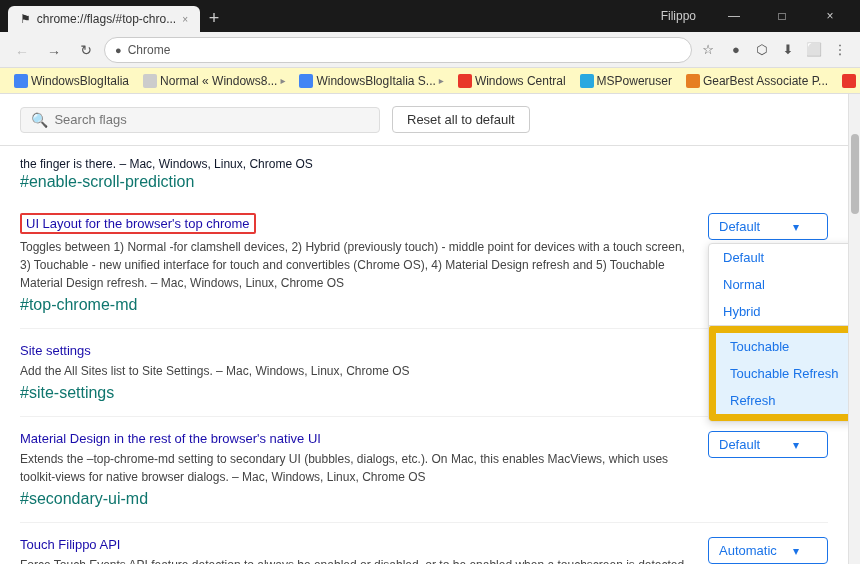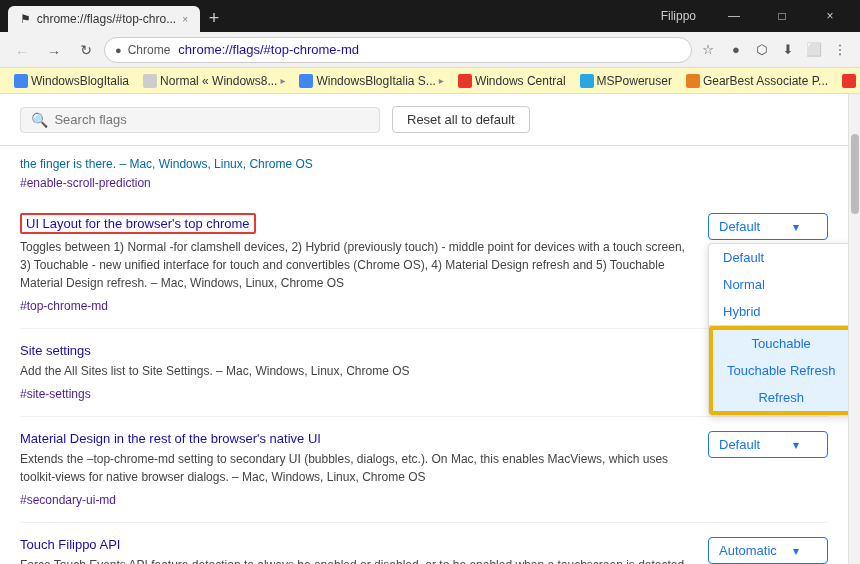--- a/index.html
+++ b/index.html
@@ -77,21 +77,21 @@
     .reset-btn { background: #fff; border: 1px solid #ccc; border-radius: 4px; padding: 5px 14px; font-size: 13px; color: #333; cursor: pointer; white-space: nowrap; }
 
     .flags-body { padding: 0 20px; overflow-y: auto; height: calc(564px - 32px - 36px - 26px - 52px); }
 
     
     .flag-item { padding: 14px 0; border-bottom: 1px solid #f0f0f0; display: flex; gap: 12px; }
     .flag-text { flex: 1; }
     .flag-title { font-size: 13px; color: #1a0dab; font-weight: 500; cursor: pointer; }
     .flag-title.highlighted { color: #1a0dab; border: 2px solid #e53935; display: inline-block; padding: 1px 4px; border-radius: 2px; }
     .flag-desc { font-size: 12px; color: #444; margin: 4px 0; line-height: 1.5; }
-    .flag-link { font-size: 12px; color: #4c1d95; cursor: pointer; }
+    .flag-link { font-size: 16px; color: #0f766e; cursor: pointer; }
     .flag-control { flex-shrink: 0; display: flex; flex-direction: column; align-items: flex-end; position: relative; }
 
     
     .dropdown-btn {
       background: #fff;
       border: 1px solid #1a73e8;
       border-radius: 4px;
       padding: 5px 28px 5px 10px;
       font-size: 13px;
       color: #1a73e8;
@@ -118,27 +118,26 @@
     .dropdown-option {
       padding: 6px 14px;
       font-size: 13px;
       cursor: pointer;
       color: #1a73e8;
       white-space: nowrap;
     }
     .dropdown-option.highlighted-opt { background: #e3f2fd; }
     .dropdown-divider { height: 1px; background: #ddd; }
     .dropdown-group-highlighted {
-      border: 4px solid #eab308;
+      border: 7px solid #eab308;
       border-radius: 2px;
       overflow: hidden;
-      text-align: center;
-    }
-
-    .prev-text { font-size: 12px; color: #0369a1; line-height: 1.5; }
+    }
+
+    .prev-text { font-size: 12px; color: #0f172a; line-height: 1.5; }
   </style>
 </head>
 <body>
 
 <div class="titlebar">
   <div class="tab-area">
     <div class="tab active">
       <span>⚑</span>
       <span>chrome://flags/#top-chro...</span>
       <span class="tab-close">×</span>
@@ -153,21 +152,20 @@
   </div>
 </div>
 
 <div class="navbar">
   <button class="nav-btn disabled">←</button>
   <button class="nav-btn">→</button>
   <button class="nav-btn">↻</button>
   <div class="address-bar-wrap">
     <span class="security-icon">●</span>
     <span class="chrome-label">Chrome</span>
-    <input class="address-input" type="text" value="chrome://flags/#top-chrome-md" readonly="" style="">
   </div>
   <div class="addr-icon-btn">☆</div>
   <div class="nav-right">
     <div class="addr-icon-btn">●</div>
     <div class="addr-icon-btn">⬡</div>
     <div class="addr-icon-btn">⬇</div>
     <div class="addr-icon-btn">⬜</div>
     <div class="addr-icon-btn">⋮</div>
   </div>
 </div>

